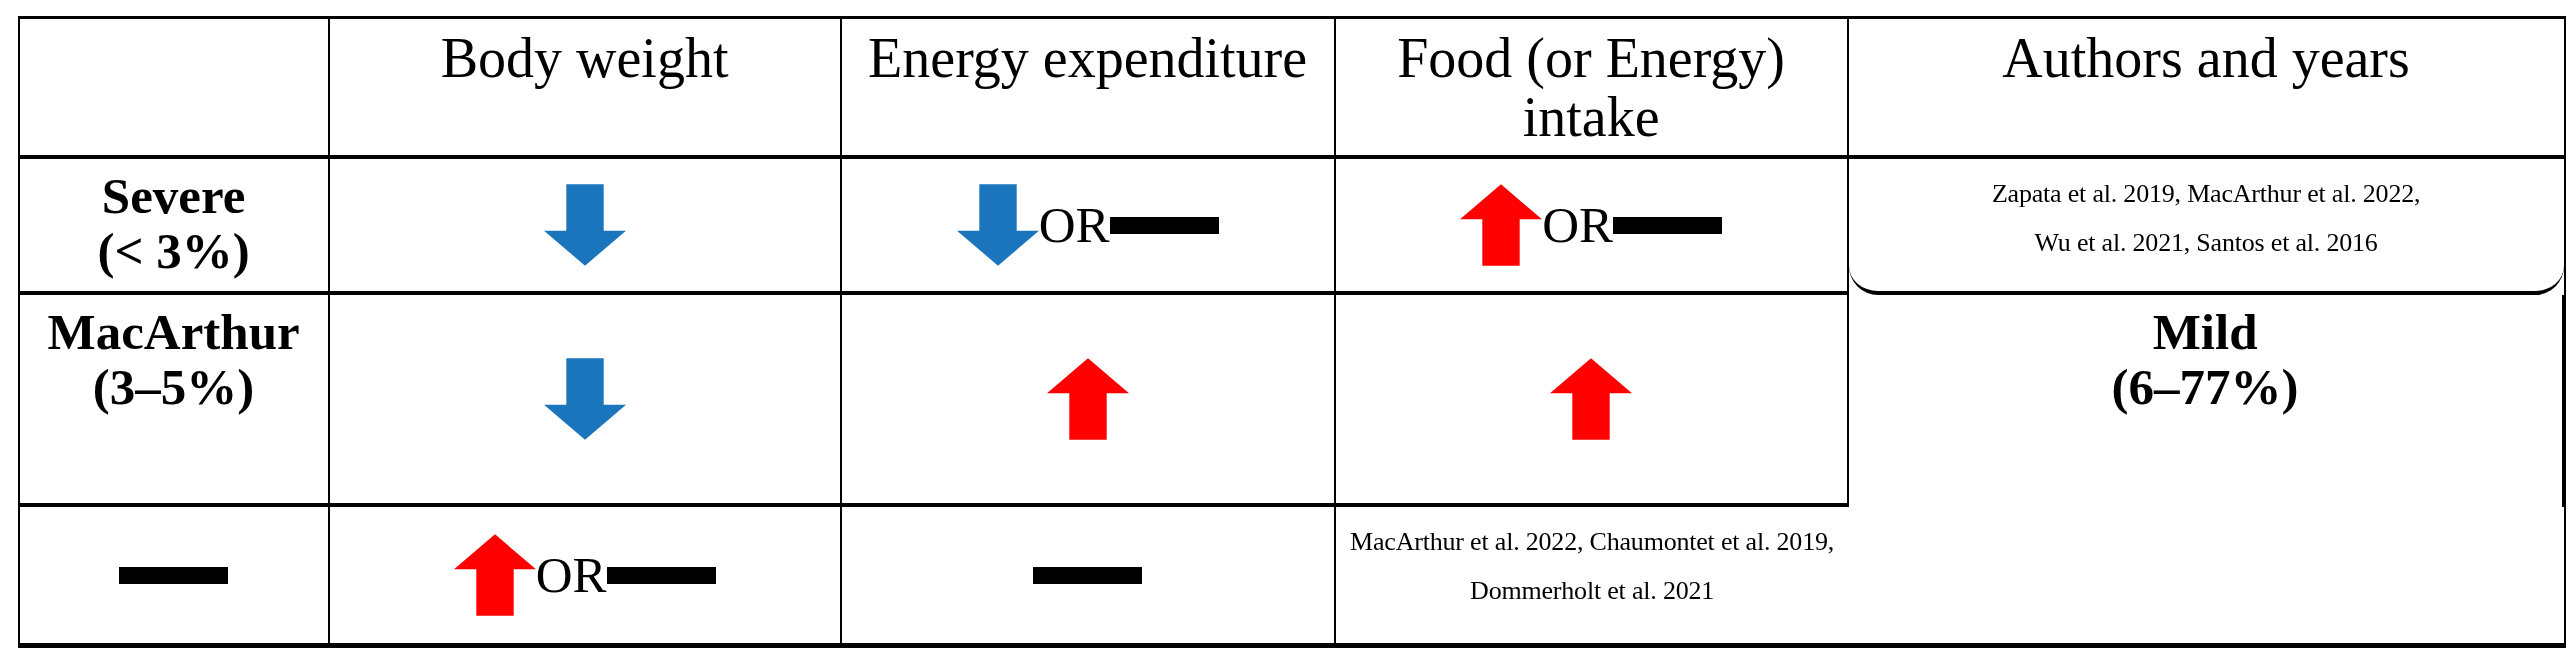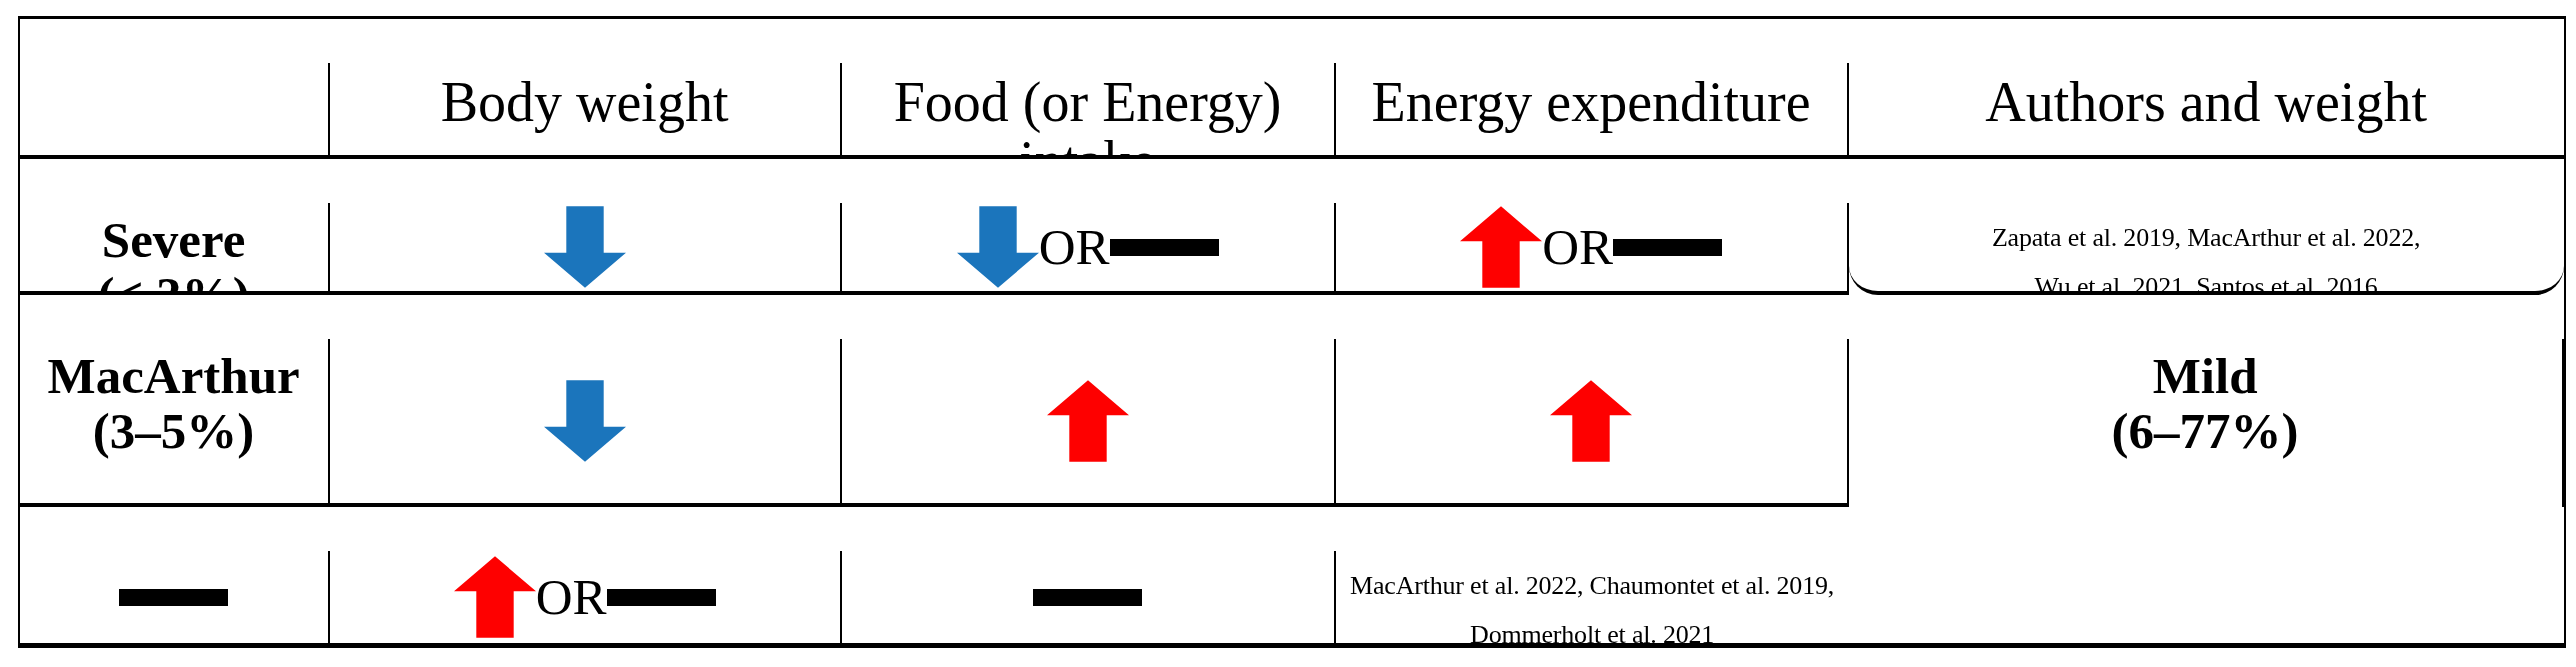--- a/index.html
+++ b/index.html
@@ -12,21 +12,21 @@
     position:absolute;left:17.6px;top:16px;
     display:grid;
     grid-template-columns:310px 512px 494px 513px 715px;
     grid-template-rows:140px 136px 212px 136px;
     border-style:solid;border-color:#000;
     border-width:3.6px 2.4px 5.5px 2.4px;
     background:#fff;
   }
   .cell{
     border-color:#000;border-style:solid;border-width:0;
-    box-sizing:border-box;overflow:hidden;margin-top:44px;
+    box-sizing:border-box;overflow:hidden;
   }
   .cell.vline{border-right-width:2.4px;}
   .cell.hline{border-bottom-width:4.2px;}
   
   .head{
     display:flex;flex-direction:column;align-items:center;
     padding-top:9.7px;
     font-size:56px;line-height:59px;text-align:center;
     white-space:pre-line;
   }
@@ -51,24 +51,24 @@
     text-align:center;white-space:pre-line;border-radius:29px;
   }
 </style>
 </head>
 <body>
 
 <div class="table">
 
   <div class="cell vline hline head"></div>
   <div class="cell vline hline head">Body weight</div>
+  <div class="cell vline hline head">Energy expenditure</div>
   <div class="cell vline hline head">Food (or Energy)
 intake</div>
-  <div class="cell vline hline head">Energy expenditure</div>
-  <div class="cell hline head">Authors and weight</div>
+  <div class="cell hline head">Authors and years</div>
 
   <div class="cell vline hline rowlabel">
     <span>Severe</span>
     <span>(&lt; 3%)</span>
   </div>
   <div class="cell vline hline sym">
       <svg width="82" height="82" viewBox="0 0 136 135">
         <path d="M37 0 H99 V77 H136 L68 135 L0 77 H37 Z" fill="#1B75BC"></path>
       </svg>
     </div>

